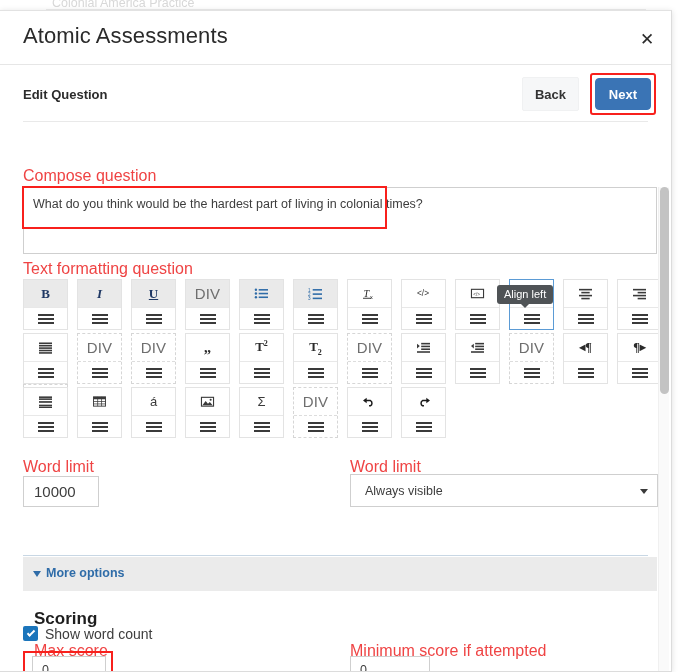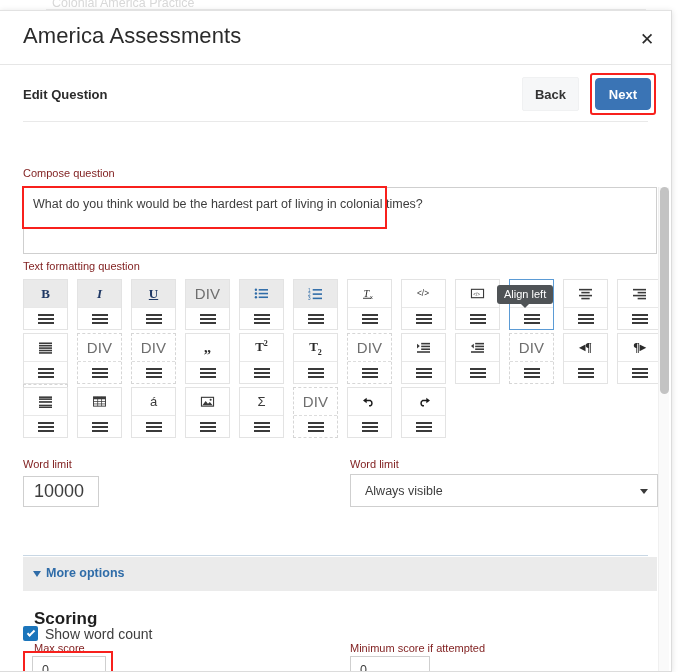--- a/index.html
+++ b/index.html
@@ -95,21 +95,21 @@
     border-top: 1px solid #e9e9e9;
   }
 
   
   #modal-body {
     position: absolute; left: 0; top: 110px; right: 0; bottom: 0;
   }
 
   .field-label {
     position: absolute;
-    font-size: 11px; color: #7f1d1d;
+    font-size: 16px; color: #ef4444;
   }
 
   
   #compose-label { left: 23px; top: 46px; }
   #compose-box {
     position: absolute; left: 23px; top: 66px;
     width: 634px; height: 67px;
     border: 1px solid #cfcfcf; background: #ffffff;
   }
   #compose-text {
@@ -186,21 +186,21 @@
     border-top: 4px solid #4f5356;
   }
 
   
   #wl-label-left  { left: 23px;  top: 337px; }
   #wl-label-right { left: 350px; top: 337px; }
   #wl-input {
     position: absolute; left: 23px; top: 355px;
     width: 76px; height: 31px;
     border: 1px solid #cfcfcf; background: #fff;
-    font-size: 18px; color: #3d3d3d; padding: 0 10px;
+    font-size: 15px; color: #3d3d3d; padding: 0 10px;
     font-family: "Liberation Sans", sans-serif;
   }
   #wl-select {
     position: absolute; left: 350px; top: 353px;
     width: 308px; height: 33px;
     border: 1px solid #cfcfcf; background: #fff;
     cursor: pointer;
   }
   #wl-select-text {
     position: absolute; left: 14px; top: 9px;
@@ -299,21 +299,21 @@
 <body>
 
 <div id="page-bg">
   <div class="bg-text">Colonial America Practice</div>
   <div class="bg-line"></div>
 </div>
 
 <div id="modal">
 
   <div id="modal-header">
-    <div id="modal-title">America Assessments</div>
+    <div id="modal-title">Atomic Assessments</div>
     <button id="close-btn">✕</button>
   </div>
 
   <div id="subheader">
     <div id="edit-question-label">Edit Question</div>
     <button id="back-btn">Back</button>
     <div id="next-wrap">
       <button id="next-btn">Next</button>
     </div>
   </div>

